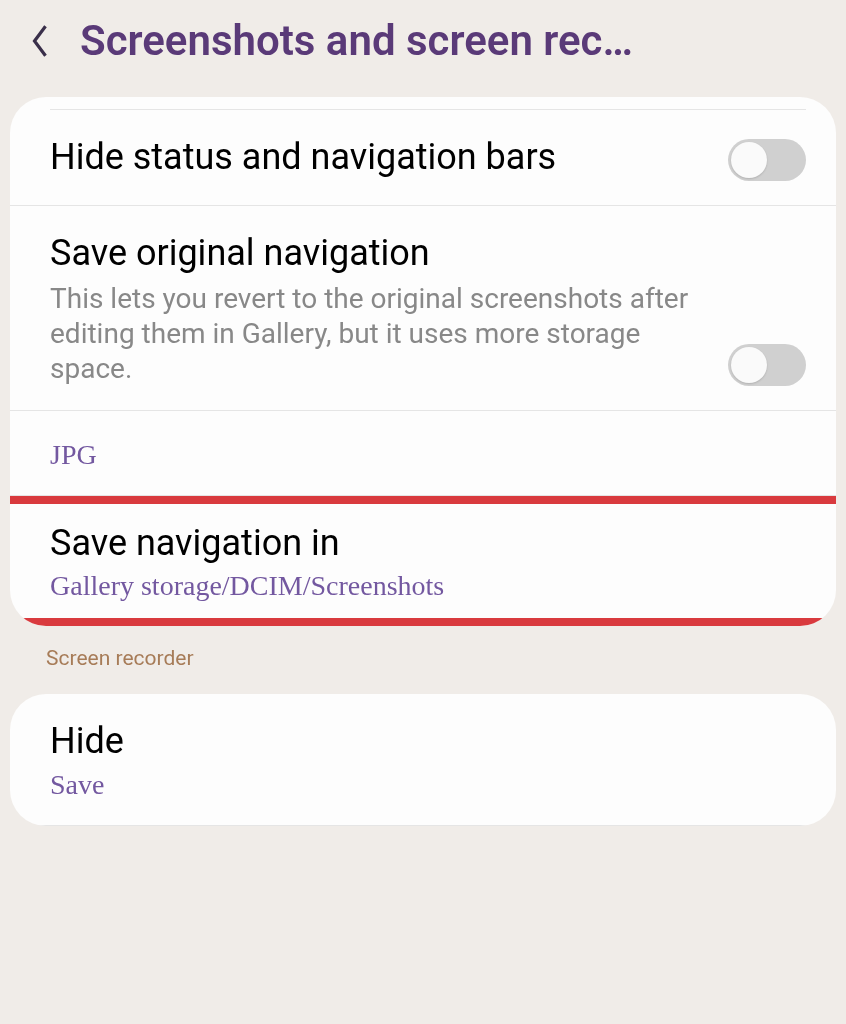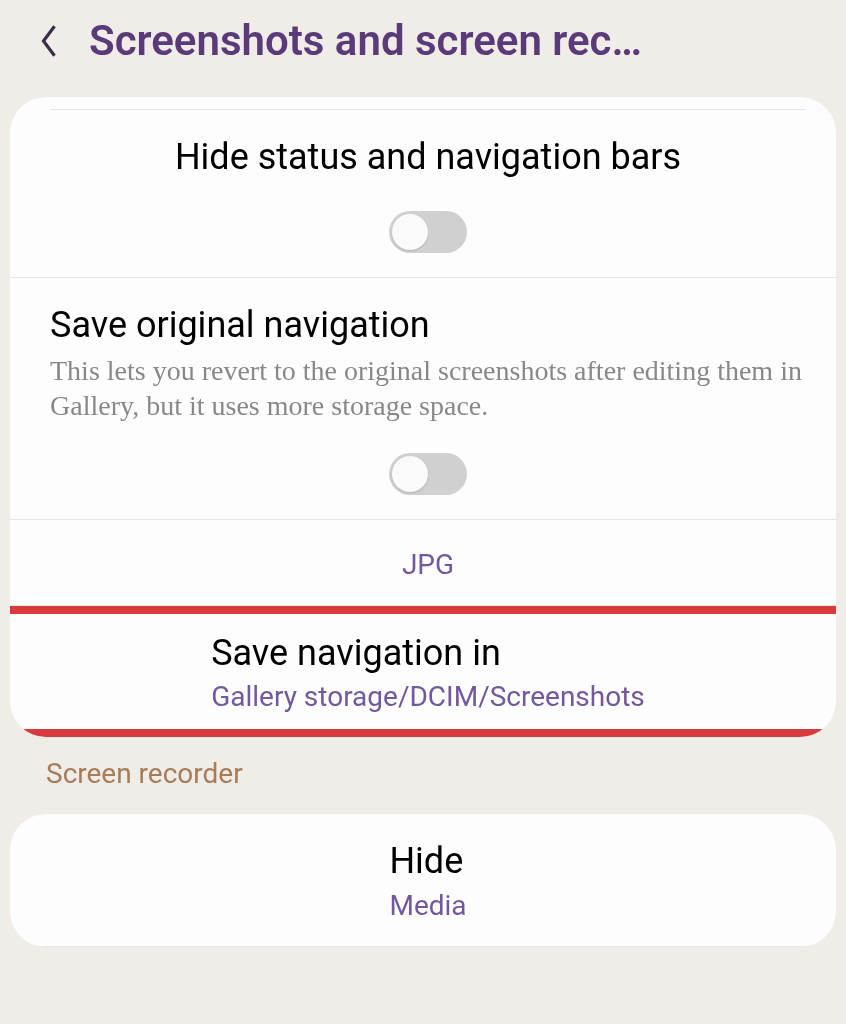--- a/index.html
+++ b/index.html
@@ -10,21 +10,21 @@
     }
     body {
       width: 846px;
       height: 1024px;
       background: #f0ece8;
       overflow: hidden;
     }
     .header {
       display: flex;
       align-items: center;
-      padding: 16px 33px;
+      padding: 16px 24px;
       gap: 24px;
     }
     .back-icon {
       width: 32px;
       height: 32px;
       display: flex;
       align-items: center;
       justify-content: center;
       cursor: pointer;
       color: #5a3a6e;
@@ -47,25 +47,24 @@
     }
     .card {
       background: #fdfdfd;
       margin: 16px 10px 0 10px;
       border-radius: 36px;
       overflow: hidden;
     }
     .setting-row {
       padding: 24px 30px 24px 40px;
       display: flex;
-      align-items: center;
+      align-items: flex-end;
       justify-content: space-between;
       gap: 30px;
       cursor: pointer;
-      flex-direction: column;
     }
     .setting-row.divider {
       border-bottom: 1px solid #e5e5e5;
     }
     .top-divider {
       height: 1px;
       background: #e5e5e5;
       margin: 0 30px 0 40px;
     }
     .setting-text {
@@ -75,26 +74,26 @@
       font-size: 36px;
       font-weight: 400;
       color: #000;
       line-height: 1.3;
     }
     .setting-description {
       font-size: 28px;
       color: #888;
       margin-top: 4px;
       line-height: 1.25;
-      font-family: Liberation Serif, serif;
     }
     .setting-value {
       font-size: 28px;
       color: #7358a0;
       margin-top: 4px;
+      font-family: Liberation Serif, serif;
     }
     .toggle {
       width: 78px;
       height: 42px;
       border-radius: 21px;
       background: #d0d0d0;
       position: relative;
       flex-shrink: 0;
       cursor: pointer;
     }
@@ -111,21 +110,21 @@
     .highlight {
       outline: 8px solid #d93a3e;
       outline-offset: -8px;
       border-radius: 4px;
       margin: 0 -8px 0 -22px;
       padding: 24px 38px 24px 62px;
       position: relative;
       z-index: 2;
     }
     .section-header {
-      font-size: 28px;
+      font-size: 21px;
       color: #a77c58;
       padding: 20px 40px 8px 46px;
     }
     .spacer {
       height: 12px;
     }
   </style>
 </head>
 <body>
 
@@ -174,16 +173,16 @@
     </div>
   </div>
 </div>
 
 <div class="section-header">Screen recorder</div>
 
 <div class="card">
   <div class="setting-row divider">
     <div class="setting-text">
       <div class="setting-title">Hide</div>
-      <div class="setting-value">Media</div>
+      <div class="setting-value">Save</div>
     </div>
   </div>
 </div>
 
 </body></html>

